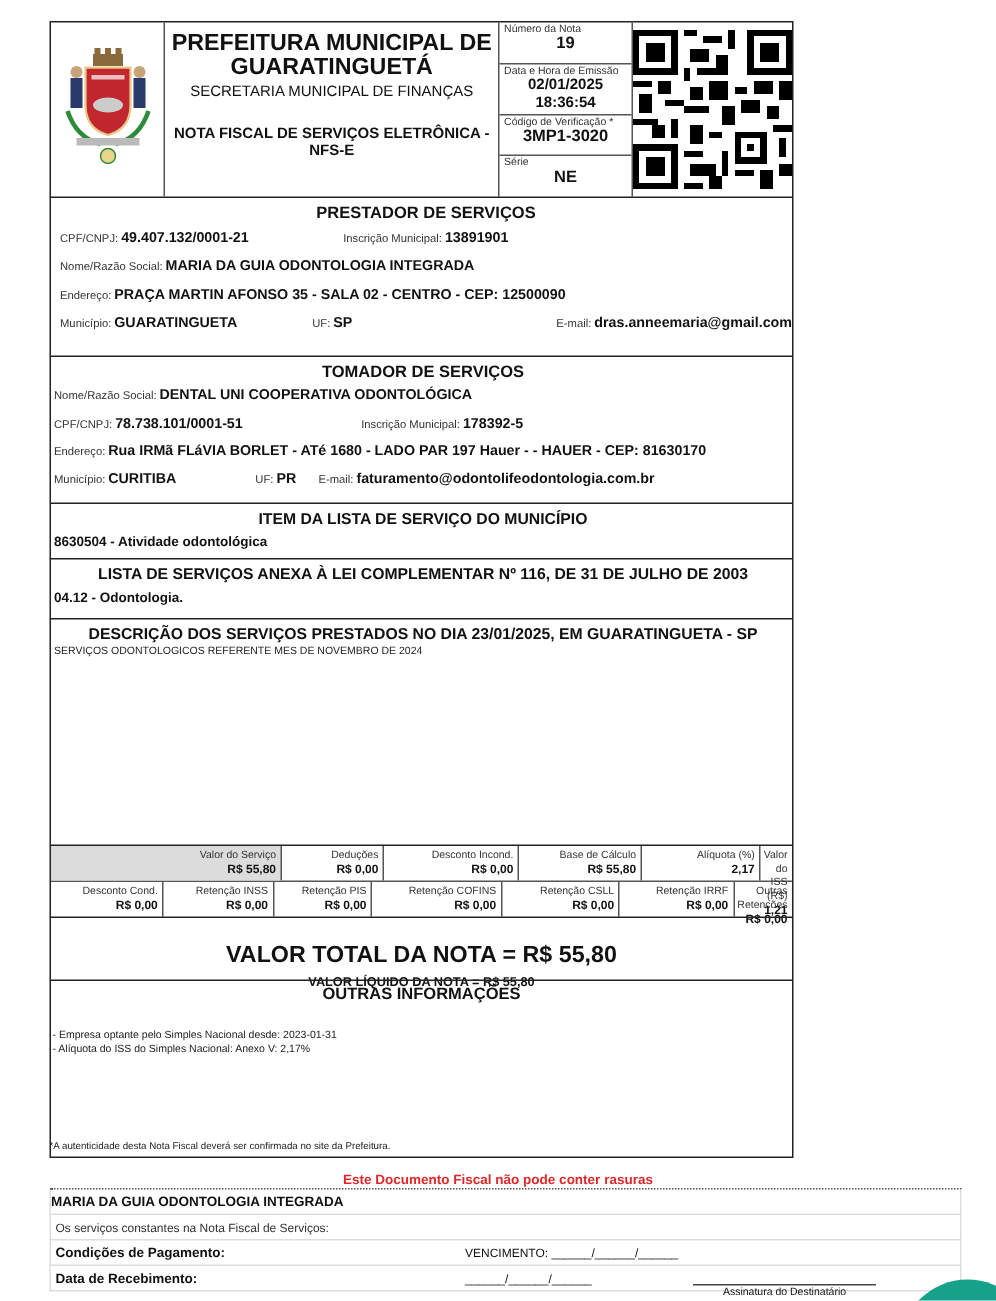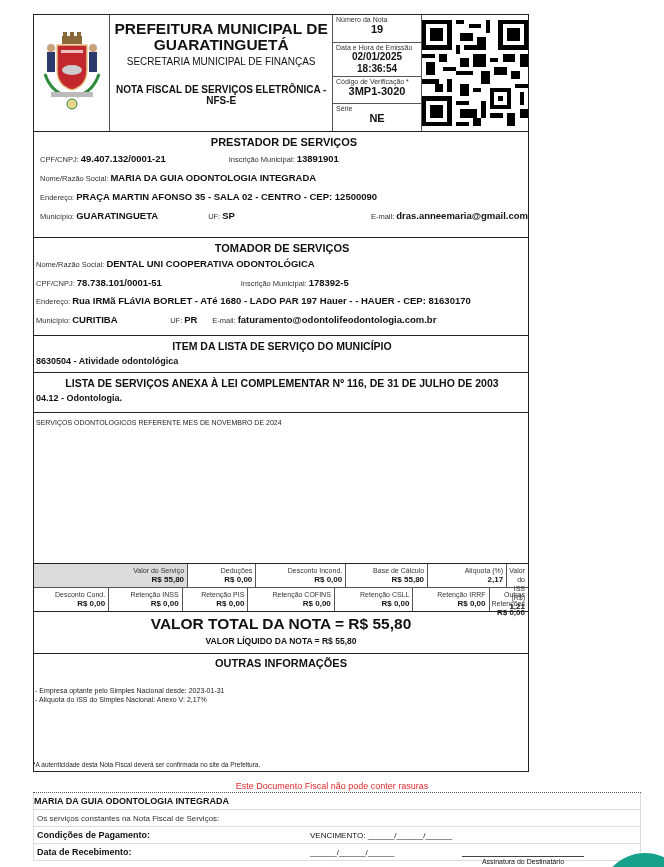--- a/index.html
+++ b/index.html
@@ -43,29 +43,29 @@
   .desc .txt { font-size: 7px; margin-top: 2px; color: #222; }
 
   .vals { display: flex; border-top: 1.5px solid #222; }
   .vals .c { border-right: 1px solid #555; text-align: right; padding: 2px 3px 1px 2px; height: 23px; }
   .vals .c:last-child { border-right: none; }
   .vals .c .lbl { font-size: 7px; color: #333; display: block; line-height: 9px; }
   .vals .c .val { font-size: 8px; font-weight: bold; display: block; line-height: 10px; }
   .vals2 { border-top: 1px solid #555; }
   .grey { background: #dcdcdc; }
 
-  .total { height: 42px; text-align: center; padding-top: 3px; }
+  .total { height: 42px; text-align: center; padding-top: 16px; }
   .total .big { font-weight: bold; font-size: 15.5px; }
   .total .small { font-weight: bold; font-size: 8.5px; margin-top: 3px; }
 
   .outras { height: 118px; padding-top: 3px; }
   .outras .lines { font-size: 7px; margin-top: 17px; line-height: 9px; padding-left: 1px; color: #222; }
 
   .note { position: absolute; left: 33px; top: 761px; font-size: 6.5px; color: #222; }
-  .warn { position: absolute; left: 0; width: 664px; top: 781px; text-align: center; font-size: 9px; font-weight: normal; color: #e0282a; }
+  .warn { position: absolute; left: 0; width: 664px; top: 781px; text-align: center; font-size: 9px; font-weight: bold; color: #e0282a; }
   .recibo { position: absolute; left: 33px; top: 792px; width: 608px; border-top: 1px dotted #555; }
   .recibo .r { display: flex; height: 17px; border-bottom: 1px solid #ddd; border-left: 1px solid #ddd; border-right: 1px solid #ddd; align-items: center; font-size: 8px; }
   .recibo .r .a { width: 276px; padding-left: 3px; color: #333; }
   .recibo .r .a.b { font-weight: bold; color: #111; font-size: 9px; }
   .recibo .r .b2 { flex: 1; }
   .recibo .bold { font-weight: bold; font-size: 9px; }
   .red { color: #e0282a; font-weight: bold; font-size: 7px; }
   .sig { position: absolute; left: 462px; top: 856px; width: 122px; border-top: 1px solid #444; font-size: 7px; text-align: center; padding-top: 1px; }
   .teal { position: absolute; left: 600px; top: 853px; width: 90px; height: 90px; border-radius: 50%; background: #15a18a; }
 </style>
@@ -230,20 +230,21 @@
     <div class="sec-title" style="font-size:10.5px">ITEM DA LISTA DE SERVIÇO DO MUNICÍPIO</div>
     <span class="v">8630504 - Atividade odontológica</span>
   </div>
 
   <div class="sec lista">
     <div class="sec-title" style="font-size:10.5px">LISTA DE SERVIÇOS ANEXA À LEI COMPLEMENTAR Nº 116, DE 31 DE JULHO DE 2003</div>
     <span class="v">04.12 - Odontologia.</span>
   </div>
 
   <div class="sec desc">
+    <div class="sec-title" style="font-size:10.5px">DESCRIÇÃO DOS SERVIÇOS PRESTADOS NO DIA 23/01/2025, EM GUARATINGUETA - SP</div>
     <div class="txt">SERVIÇOS ODONTOLOGICOS REFERENTE MES DE NOVEMBRO DE 2024</div>
   </div>
 
   <div class="vals">
     <div class="c grey" style="width:170px">
         <span class="lbl">Valor do Serviço</span>
         <span class="val">R$ 55,80</span>
       </div>
     <div class="c" style="width:75px">
         <span class="lbl">Deduções</span>

